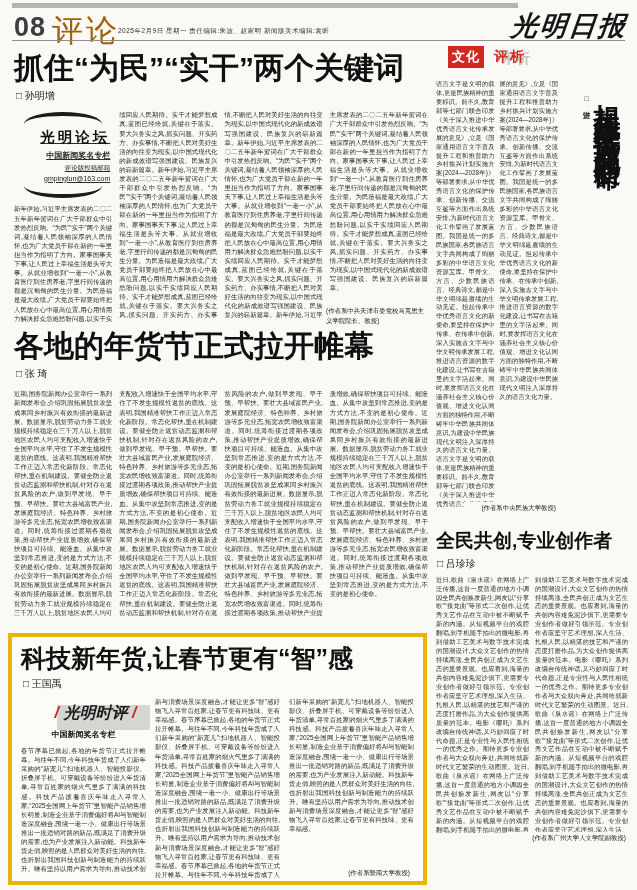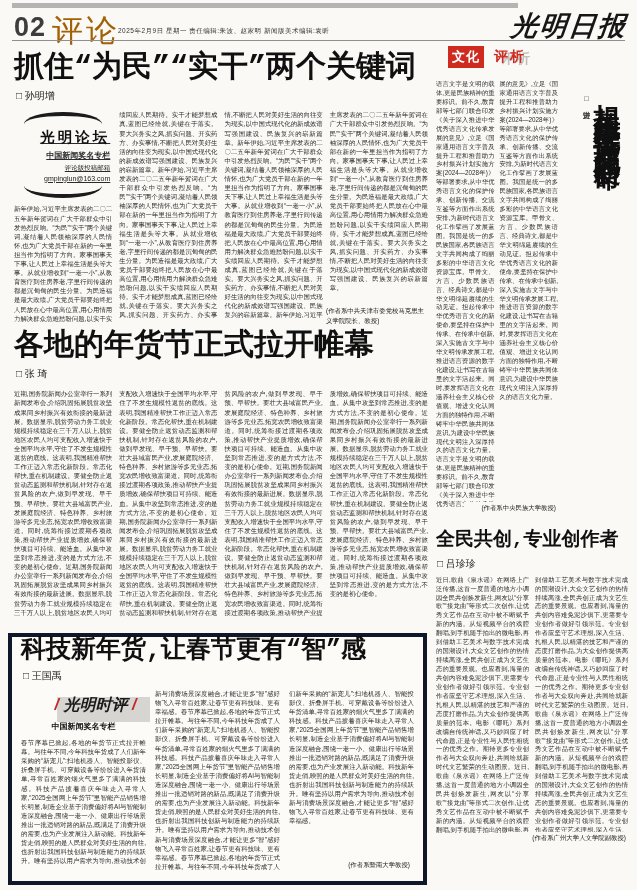--- a/index.html
+++ b/index.html
@@ -5,21 +5,21 @@
   html,body{margin:0;padding:0;}
   body{width:637px;height:890px;background:#e9e7e2;font-family:"Liberation Sans","DejaVu Sans",sans-serif;}
   .page{position:relative;width:637px;height:890px;background:#faf9f6;overflow:hidden;color:#222;}
   .topbar{position:absolute;left:12px;top:3px;width:506px;height:5px;background:#b4b4b4;}
   .pagenum{position:absolute;left:14px;top:12px;font-size:27px;font-weight:bold;color:#3d3d3d;letter-spacing:1px;}
   .section{position:absolute;left:52px;top:10px;font-size:31px;font-weight:400;color:#a16207;letter-spacing:3px;}
   .dateline{position:absolute;left:118px;top:27px;font-size:6.5px;color:#333;letter-spacing:.5px;}
   .masthead{position:absolute;right:10px;top:8px;font-size:27px;font-weight:bold;font-style:italic;font-family:"DejaVu Serif","Liberation Serif",serif;color:#161616;letter-spacing:2px;transform:skewX(-6deg);}
   .rule{position:absolute;left:12px;top:40px;width:613px;height:1px;background:#8f8f8f;}
 
-  .headline{font-weight:900;color:#101010;line-height:1.08;letter-spacing:0;font-family:Liberation Mono, monospace;}
+  .headline{font-weight:900;color:#101010;line-height:1.08;letter-spacing:0;}
   .byline{font-size:10px;color:#222;margin:5px 0 0 2px;}
   .bodycols{position:relative;text-align:justify;font-size:6.4px;line-height:1.42;color:#2b2b2b;column-fill:auto;overflow:hidden;}
   .attr{position:absolute;font-size:6.4px;line-height:1.5;background:#faf9f6;padding:1px 2px;color:#222;}
 
   
   .a1{position:absolute;left:14px;top:52px;width:414px;}
   .a1 .headline{font-size:30px;}
   .a1 .bodycols{margin-top:7px;height:216px;column-count:4;column-gap:7px;}
   .a1 .attr{right:0;bottom:0;width:100px;text-align:left;}
 
@@ -32,21 +32,21 @@
   .forum-sub{font-size:8px;font-weight:bold;margin-top:2px;}
   .forum-line{font-size:6.5px;margin-top:2px;color:#222;}
   .forum-mail{font-size:7px;margin-top:1px;color:#222;}
 
   
   .a2{position:absolute;left:14px;top:330px;width:414px;}
   .a2 .headline{font-size:30px;}
   .a2 .bodycols{margin-top:8px;height:232px;column-count:4;column-gap:7px;}
 
   
-  .a3{position:absolute;left:8px;top:633px;width:419px;height:252px;border:4px solid #0f172a;background:#fcfbf8;box-sizing:border-box;padding:0 9px;}
+  .a3{position:absolute;left:8px;top:633px;width:419px;height:252px;border:4px solid #eab308;background:#fcfbf8;box-sizing:border-box;padding:8px 9px;}
   .a3 .headline{font-size:25px;}
   .a3 .bodycols{margin-top:6px;height:184px;column-count:3;column-gap:9px;}
   .a3 .attr{right:2px;bottom:2px;width:104px;text-align:right;background:#fcfbf8;}
 
   .reviewbox{width:96%;margin:4px auto 6px;text-align:center;}
   .review-title{position:relative;display:inline-block;font-size:16px;font-weight:900;font-style:italic;color:#1a1a1a;padding:1px 6px;margin-left:24px;}
   .review-title::before{content:"";position:absolute;left:8px;top:4px;width:100%;height:100%;background:#d7d5d1;z-index:0;}
   .review-title .tt{position:relative;z-index:1;}
   .slash{color:#c0272a;font-weight:900;font-style:italic;position:relative;z-index:1;}
   .review-sub{font-size:8px;font-weight:bold;margin-top:3px;color:#111;}
@@ -70,21 +70,21 @@
   .a5 .byline{margin:3px 0 4px 1px;}
   .a5 .bodycols{margin-top:5px;height:268px;column-count:2;column-gap:6px;font-size:6.3px;}
   .a5 .attr{right:0;bottom:0;width:118px;text-align:right;}
 </style>
 </head>
 <body>
 
 <div class="page">
 
   <div class="topbar"></div>
-  <div class="pagenum">02</div>
+  <div class="pagenum">08</div>
   <div class="section">评论</div>
   <div class="dateline">2025年2月9日 星期一  责任编辑:朱波、赵家明  新闻版美术编辑:袁昕</div>
   <div class="masthead">光明日报</div>
   <div class="rule"></div>
 
   <div class="a1">
     <div class="headline">抓住“为民”“实干”两个关键词</div>
     <div class="byline">□ 孙明增</div>
     <div class="bodycols">
       <div class="forumbox">

